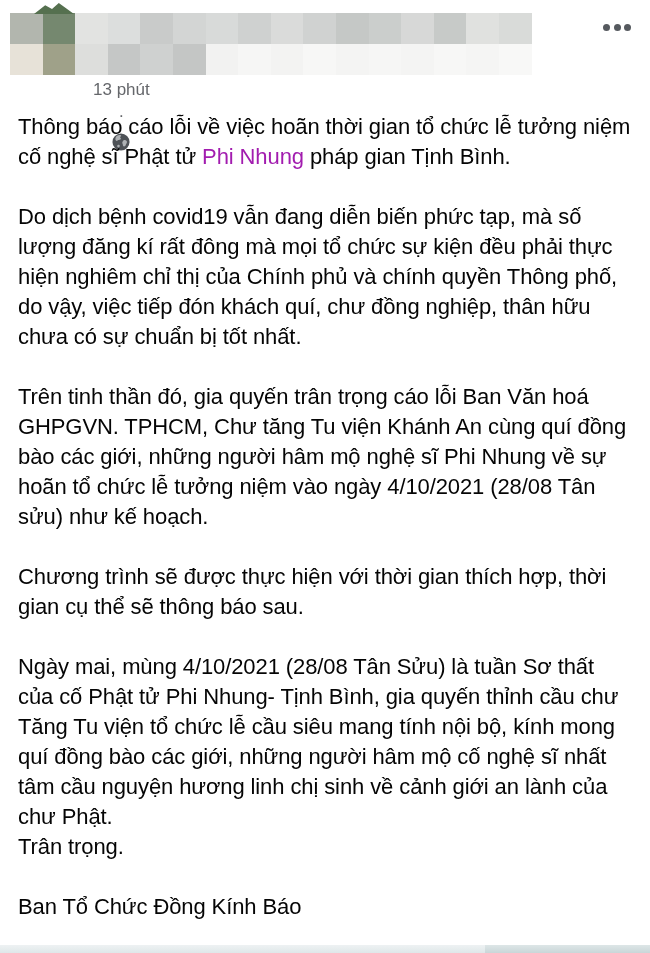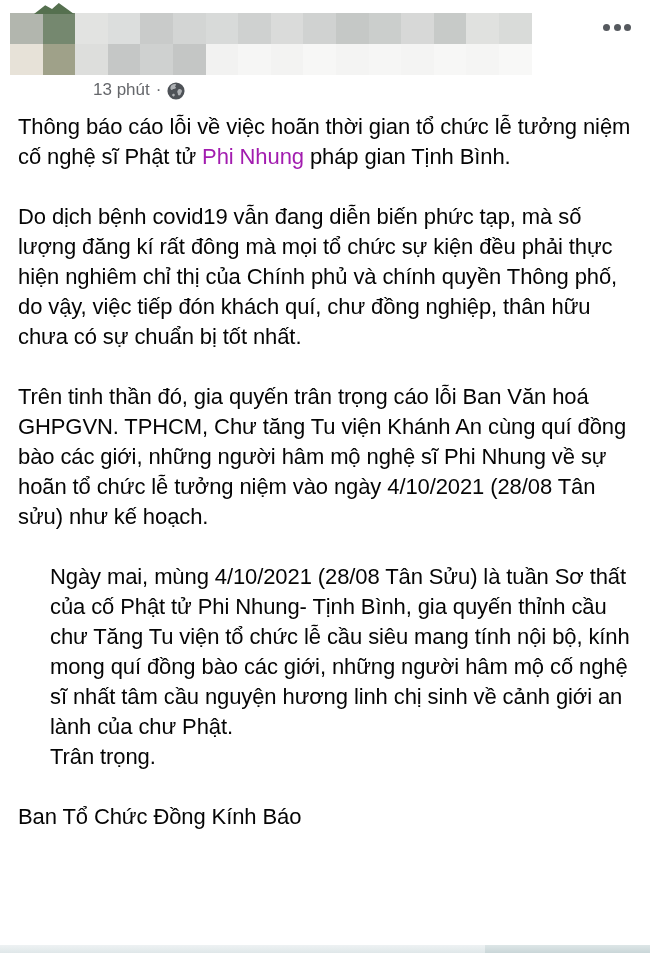--- a/index.html
+++ b/index.html
@@ -23,21 +23,21 @@
   .photo-peak {
     position: absolute; left: 24px; top: -10px;
     width: 40px; height: 11px;
     background: #55704f;
     clip-path: polygon(0 100%, 28% 20%, 45% 55%, 62% 0, 100% 100%);
   }
 
   .timestamp-row {
     position: absolute; left: 93px; top: 80px;
     display: flex; align-items: center; gap: 6px;
-    font-size: 17px; color: #65676b;
+    font-size: 17px; color: #65676b; flex-direction: column;
   }
   .timestamp-row .dot { color: #65676b; }
   .globe { width: 18px; height: 18px; display: block; margin-top: 1px; }
 
   .more-button {
     position: absolute; right: 15px; top: 20px;
     display: flex; gap: 3.5px; align-items: center;
     padding: 4px; cursor: pointer; background: none; border: none;
   }
   .more-button .ellipsis-dot {
@@ -47,21 +47,21 @@
 
   
   .post-body {
     position: absolute; left: 18px; top: 112px;
     width: 614px;
     font-size: 22px; line-height: 30px;
     color: #050505;
     letter-spacing: -0.1px;
   }
   .post-body p { margin: 0 0 30px 0; }
-  .post-body p.pre { white-space: pre-line; margin-left: 32px; }
+  .post-body p.pre { white-space: pre-line; }
   .post-body p.signature { margin-bottom: 4px; }
   .post-link {
     color: #a21caf; text-decoration: none; cursor: pointer;
   }
 
   
   .image-edge {
     position: absolute; left: 0; bottom: 0;
     width: 650px; height: 8px;
     display: flex; cursor: pointer;
@@ -129,20 +129,21 @@
     <span class="ellipsis-dot"></span>
     <span class="ellipsis-dot"></span>
     <span class="ellipsis-dot"></span>
   </button>
 </div>
 
 <div class="post-body">
   <p><span>Thông báo cáo lỗi về việc hoãn thời gian tổ chức lễ tưởng niệm cố nghệ sĩ Phật tử </span><a class="post-link">Phi Nhung</a><span> pháp gian Tịnh Bình.</span></p>
   <p>Do dịch bệnh covid19 vẫn đang diễn biến phức tạp, mà số lượng đăng kí rất đông mà mọi tổ chức sự kiện đều phải thực hiện nghiêm chỉ thị của Chính phủ và chính quyền Thông phố, do vậy, việc tiếp đón khách quí, chư đồng nghiệp, thân hữu chưa có sự chuẩn bị tốt nhất.</p>
   <p>Trên tinh thần đó, gia quyến trân trọng cáo lỗi Ban Văn hoá GHPGVN. TPHCM, Chư tăng Tu viện Khánh An cùng quí đồng bào các giới, những người hâm mộ nghệ sĩ Phi Nhung về sự hoãn tổ chức lễ tưởng niệm vào ngày 4/10/2021 (28/08 Tân sửu) như kế hoạch.</p>
+  <p>Chương trình sẽ được thực hiện với thời gian thích hợp, thời gian cụ thể sẽ thông báo sau.</p>
   <p class="pre">Ngày mai, mùng 4/10/2021 (28/08 Tân Sửu) là tuần Sơ thất của cố Phật tử Phi Nhung- Tịnh Bình, gia quyến thỉnh cầu chư Tăng Tu viện tổ chức lễ cầu siêu mang tính nội bộ, kính mong quí đồng bào các giới, những người hâm mộ cố nghệ sĩ nhất tâm cầu nguyện hương linh chị sinh về cảnh giới an lành của chư Phật.
 Trân trọng.</p>
   <p class="signature">Ban Tổ Chức Đồng Kính Báo</p>
 </div>
 
 <div class="image-edge">
   <div class="edge-left"></div>
   <div class="edge-right"></div>
 </div>
 

